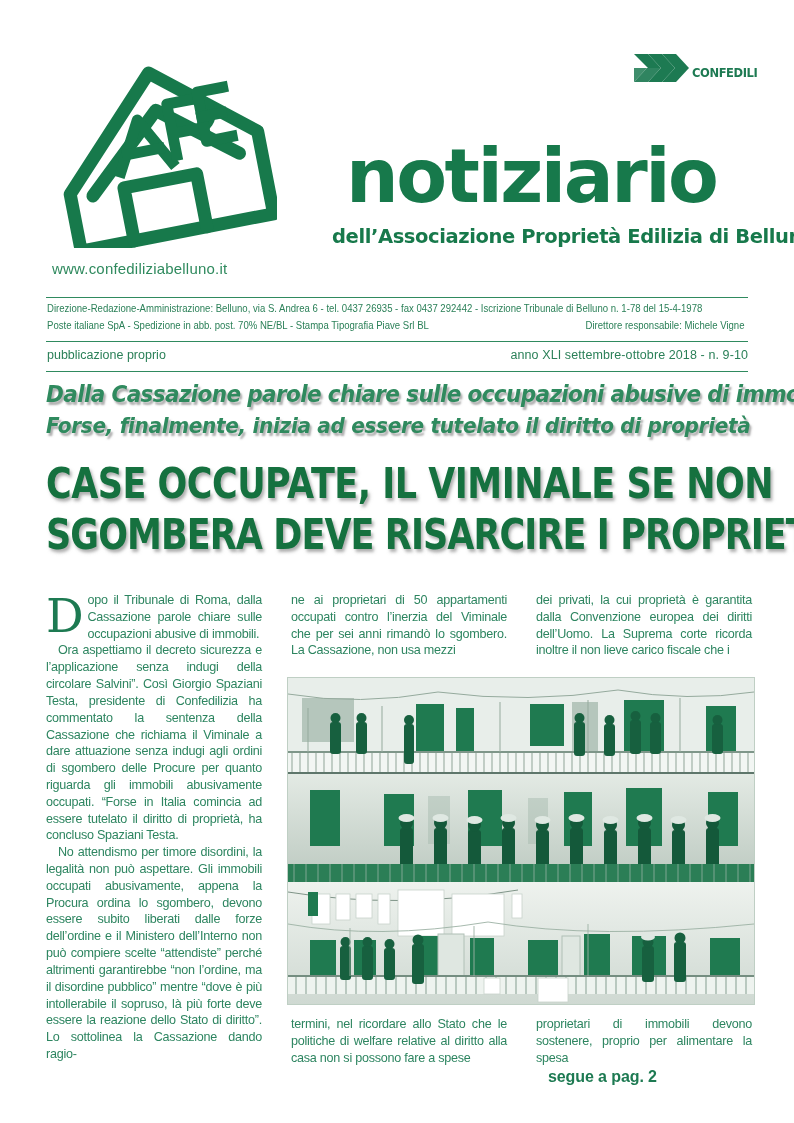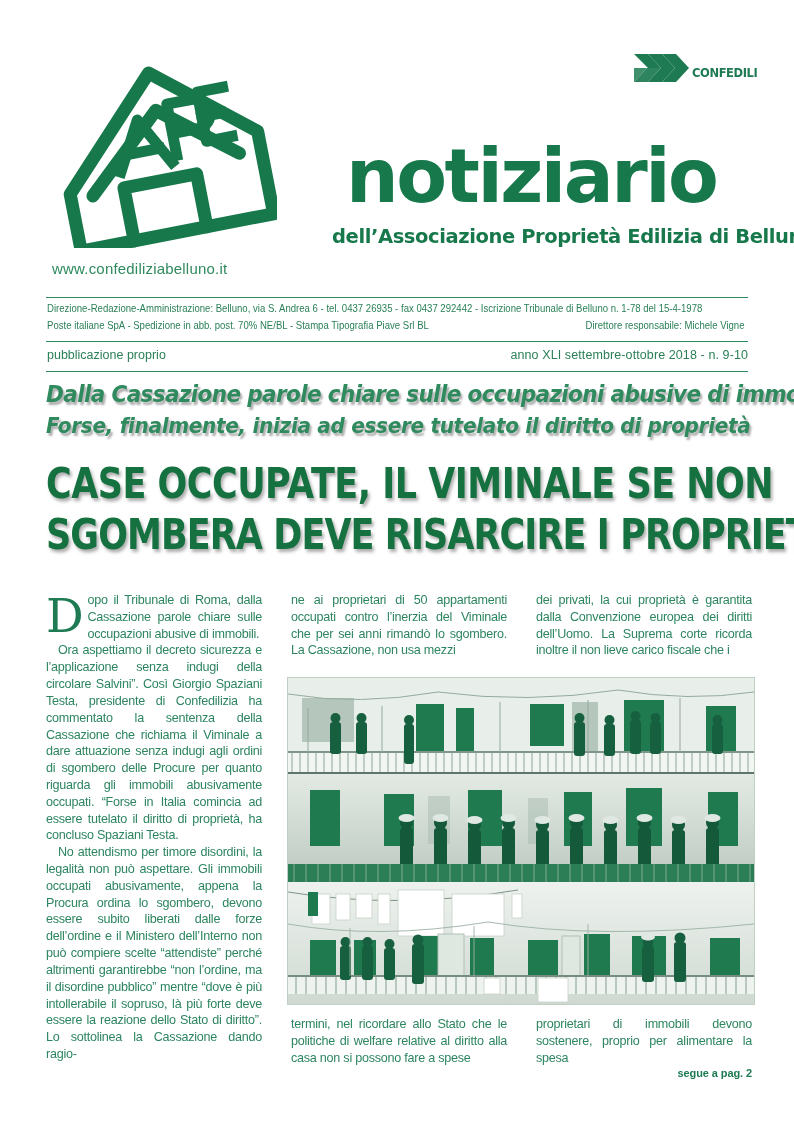--- a/index.html
+++ b/index.html
@@ -132,23 +132,23 @@
     padding:4px 4px 0 0;
     margin-top:1px;
   }
 
   
   .lower{
     position:absolute;left:46px;top:1016px;width:707px;height:80px;
   }
   .lower .col{top:0;}
   .segue{
-    text-align:right;
+    text-align:left;
     font-weight:bold;
-    font-size:11px;
+    font-size:16px;
     margin-top:3px;
     text-indent:0;
     color:#1d7a52;
     letter-spacing:-0.1px;
   }
 
   
   .photo{
     position:absolute;left:287px;top:677px;width:466px;height:326px;
     overflow:hidden;background:#e9eee9;

